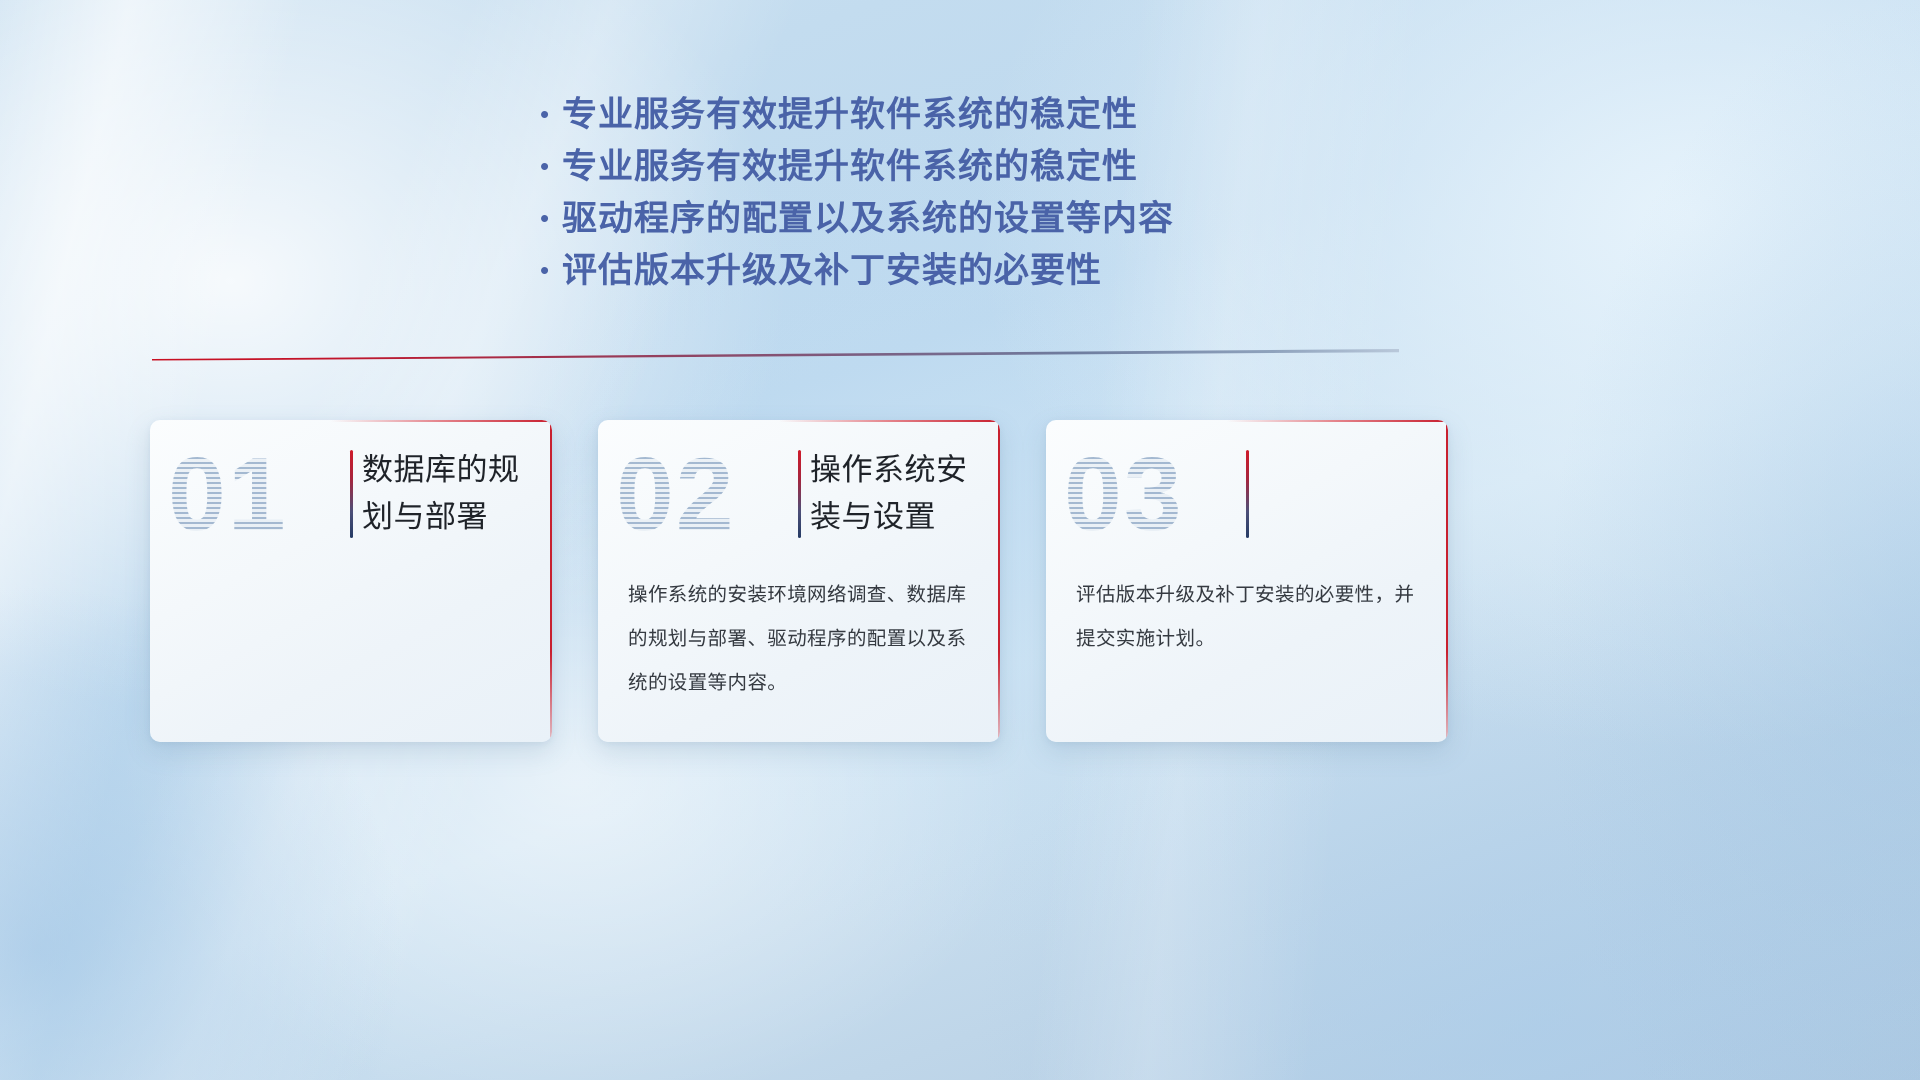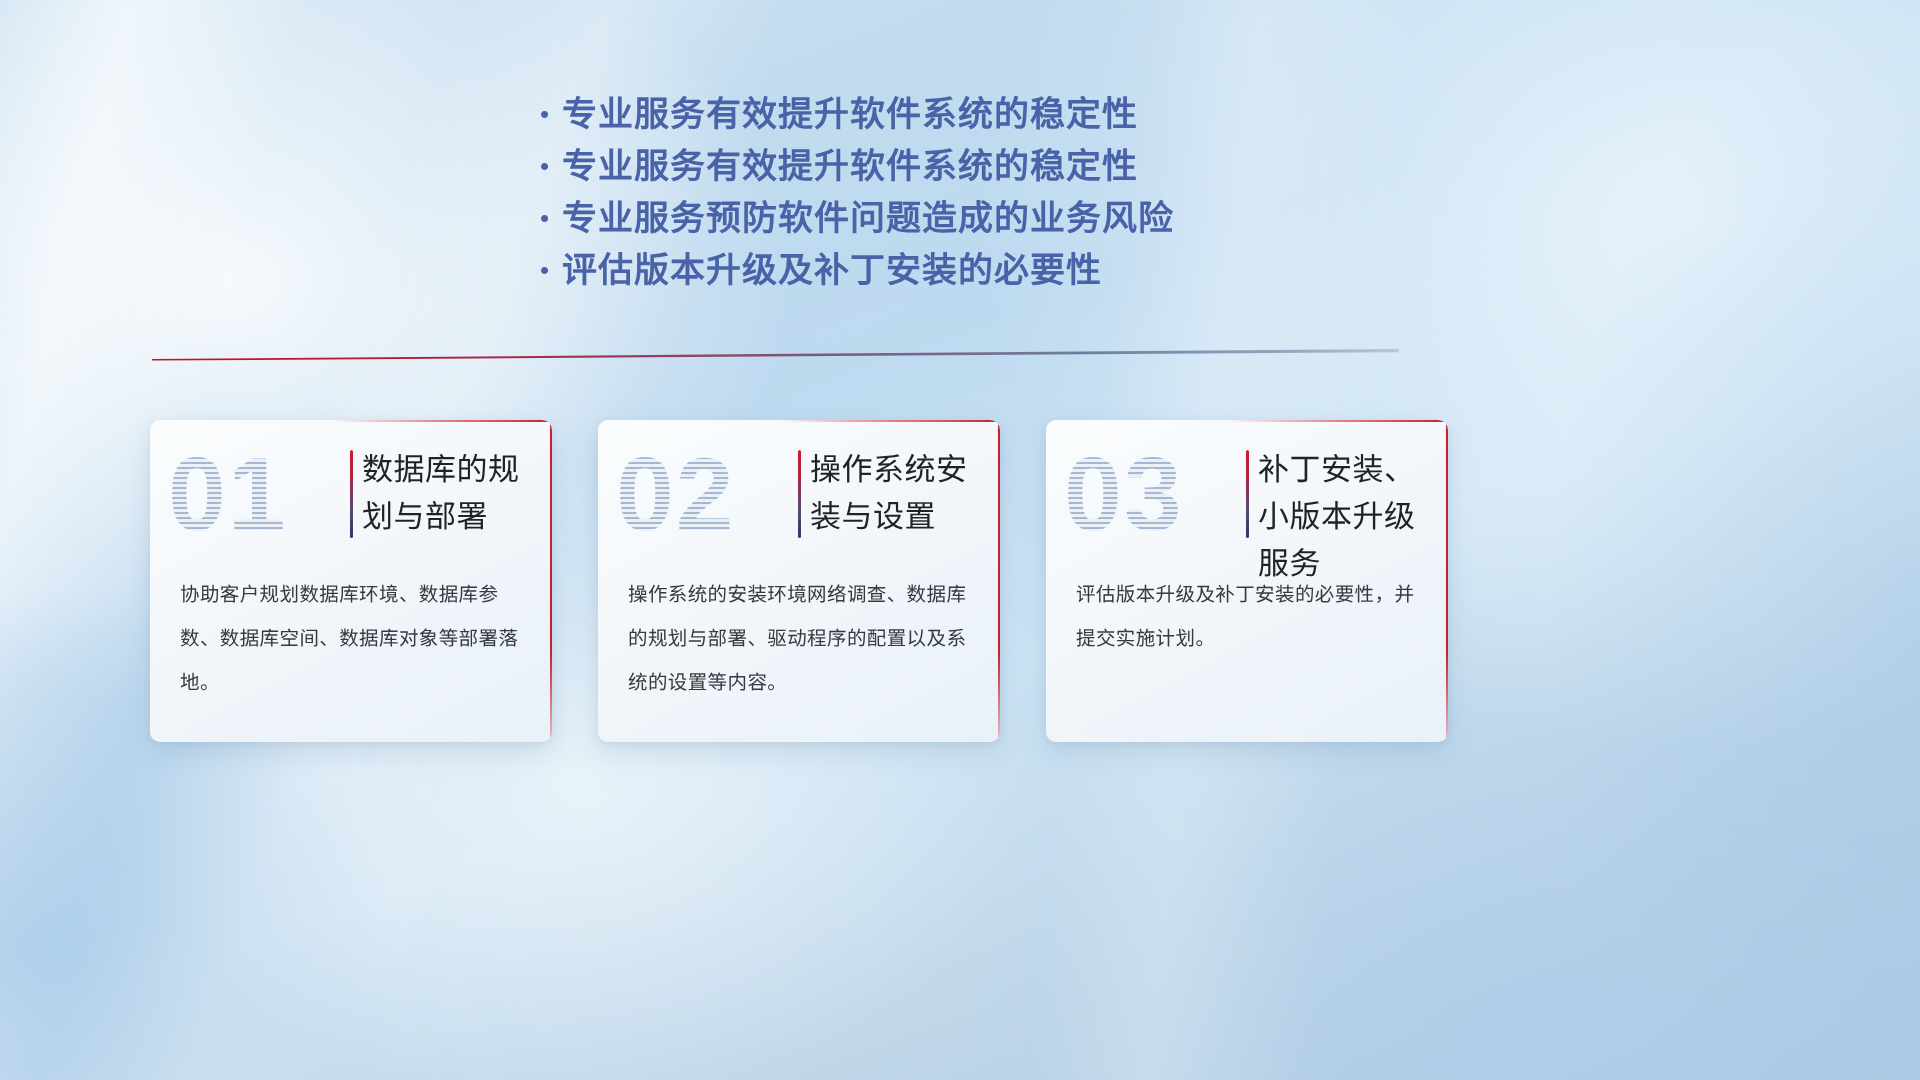--- a/index.html
+++ b/index.html
@@ -215,21 +215,21 @@
     <div class="bullet-row">
       <span class="bullet-dot">•</span>
       <span class="bullet-text">专业服务有效提升软件系统的稳定性</span>
     </div>
     <div class="bullet-row">
       <span class="bullet-dot">•</span>
       <span class="bullet-text">专业服务有效提升软件系统的稳定性</span>
     </div>
     <div class="bullet-row">
       <span class="bullet-dot">•</span>
-      <span class="bullet-text">专业服务预防软件问题造成的业务风险</span>
+      <span class="bullet-text">驱动程序的配置以及系统的设置等内容</span>
     </div>
     <div class="bullet-row">
       <span class="bullet-dot">•</span>
       <span class="bullet-text">评估版本升级及补丁安装的必要性</span>
     </div>
   </div>
 
   <div class="divider">
     <svg width="1247" height="12" viewBox="0 0 1247 12" xmlns="http://www.w3.org/2000/svg">
       <defs>
@@ -253,21 +253,20 @@
       <div class="card-accent-top"></div>
       <div class="card-accent-right"></div>
       <div class="card-head">
         <div class="ghost-num-shadow">01</div>
         <div class="ghost-num">01</div>
         <div class="head-right">
           <div class="vbar"></div>
           <div class="card-title">数据库的规划与部署</div>
         </div>
       </div>
-      <div class="card-body">协助客户规划数据库环境、数据库参数、数据库空间、数据库对象等部署落地。</div>
     </div>
 
     <div class="card">
       <div class="card-accent-top"></div>
       <div class="card-accent-right"></div>
       <div class="card-head">
         <div class="ghost-num-shadow">02</div>
         <div class="ghost-num">02</div>
         <div class="head-right">
           <div class="vbar"></div>
@@ -278,20 +277,19 @@
     </div>
 
     <div class="card">
       <div class="card-accent-top"></div>
       <div class="card-accent-right"></div>
       <div class="card-head">
         <div class="ghost-num-shadow">03</div>
         <div class="ghost-num">03</div>
         <div class="head-right">
           <div class="vbar"></div>
-          <div class="card-title">补丁安装、小版本升级服务</div>
         </div>
       </div>
       <div class="card-body">评估版本升级及补丁安装的必要性，并提交实施计划。</div>
     </div>
 
   </div>
 </div>
 
 </body></html>

